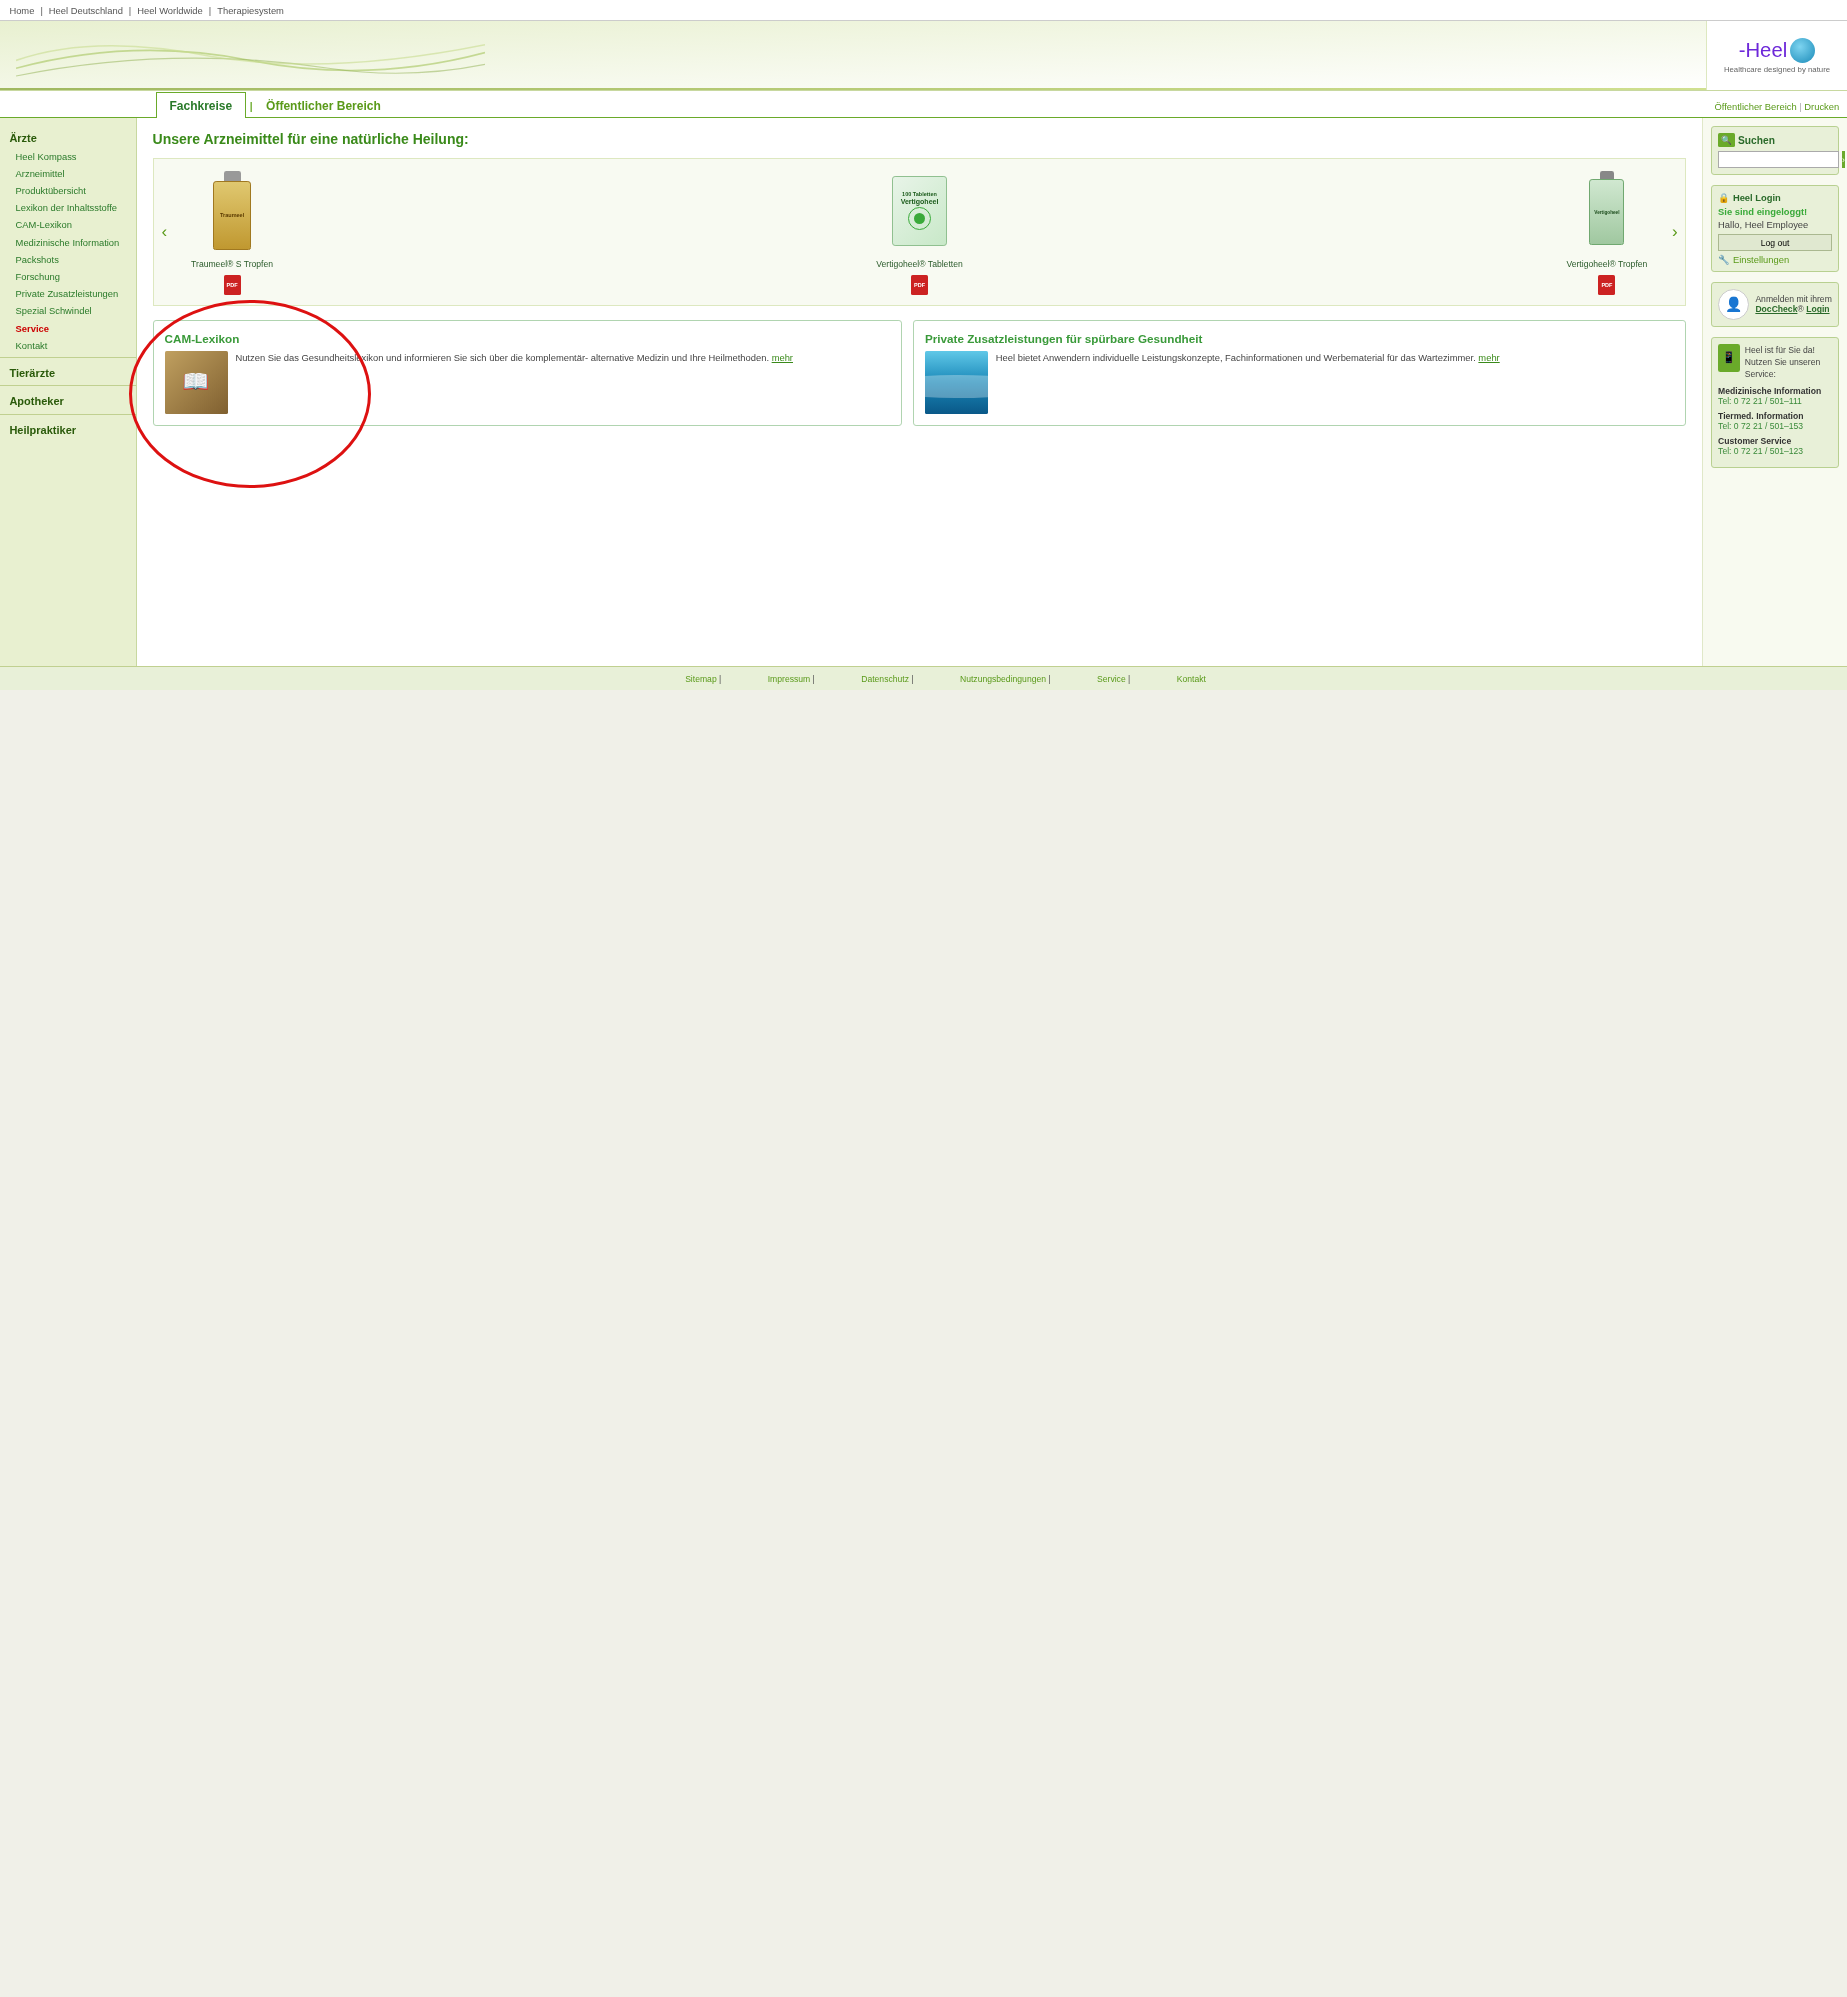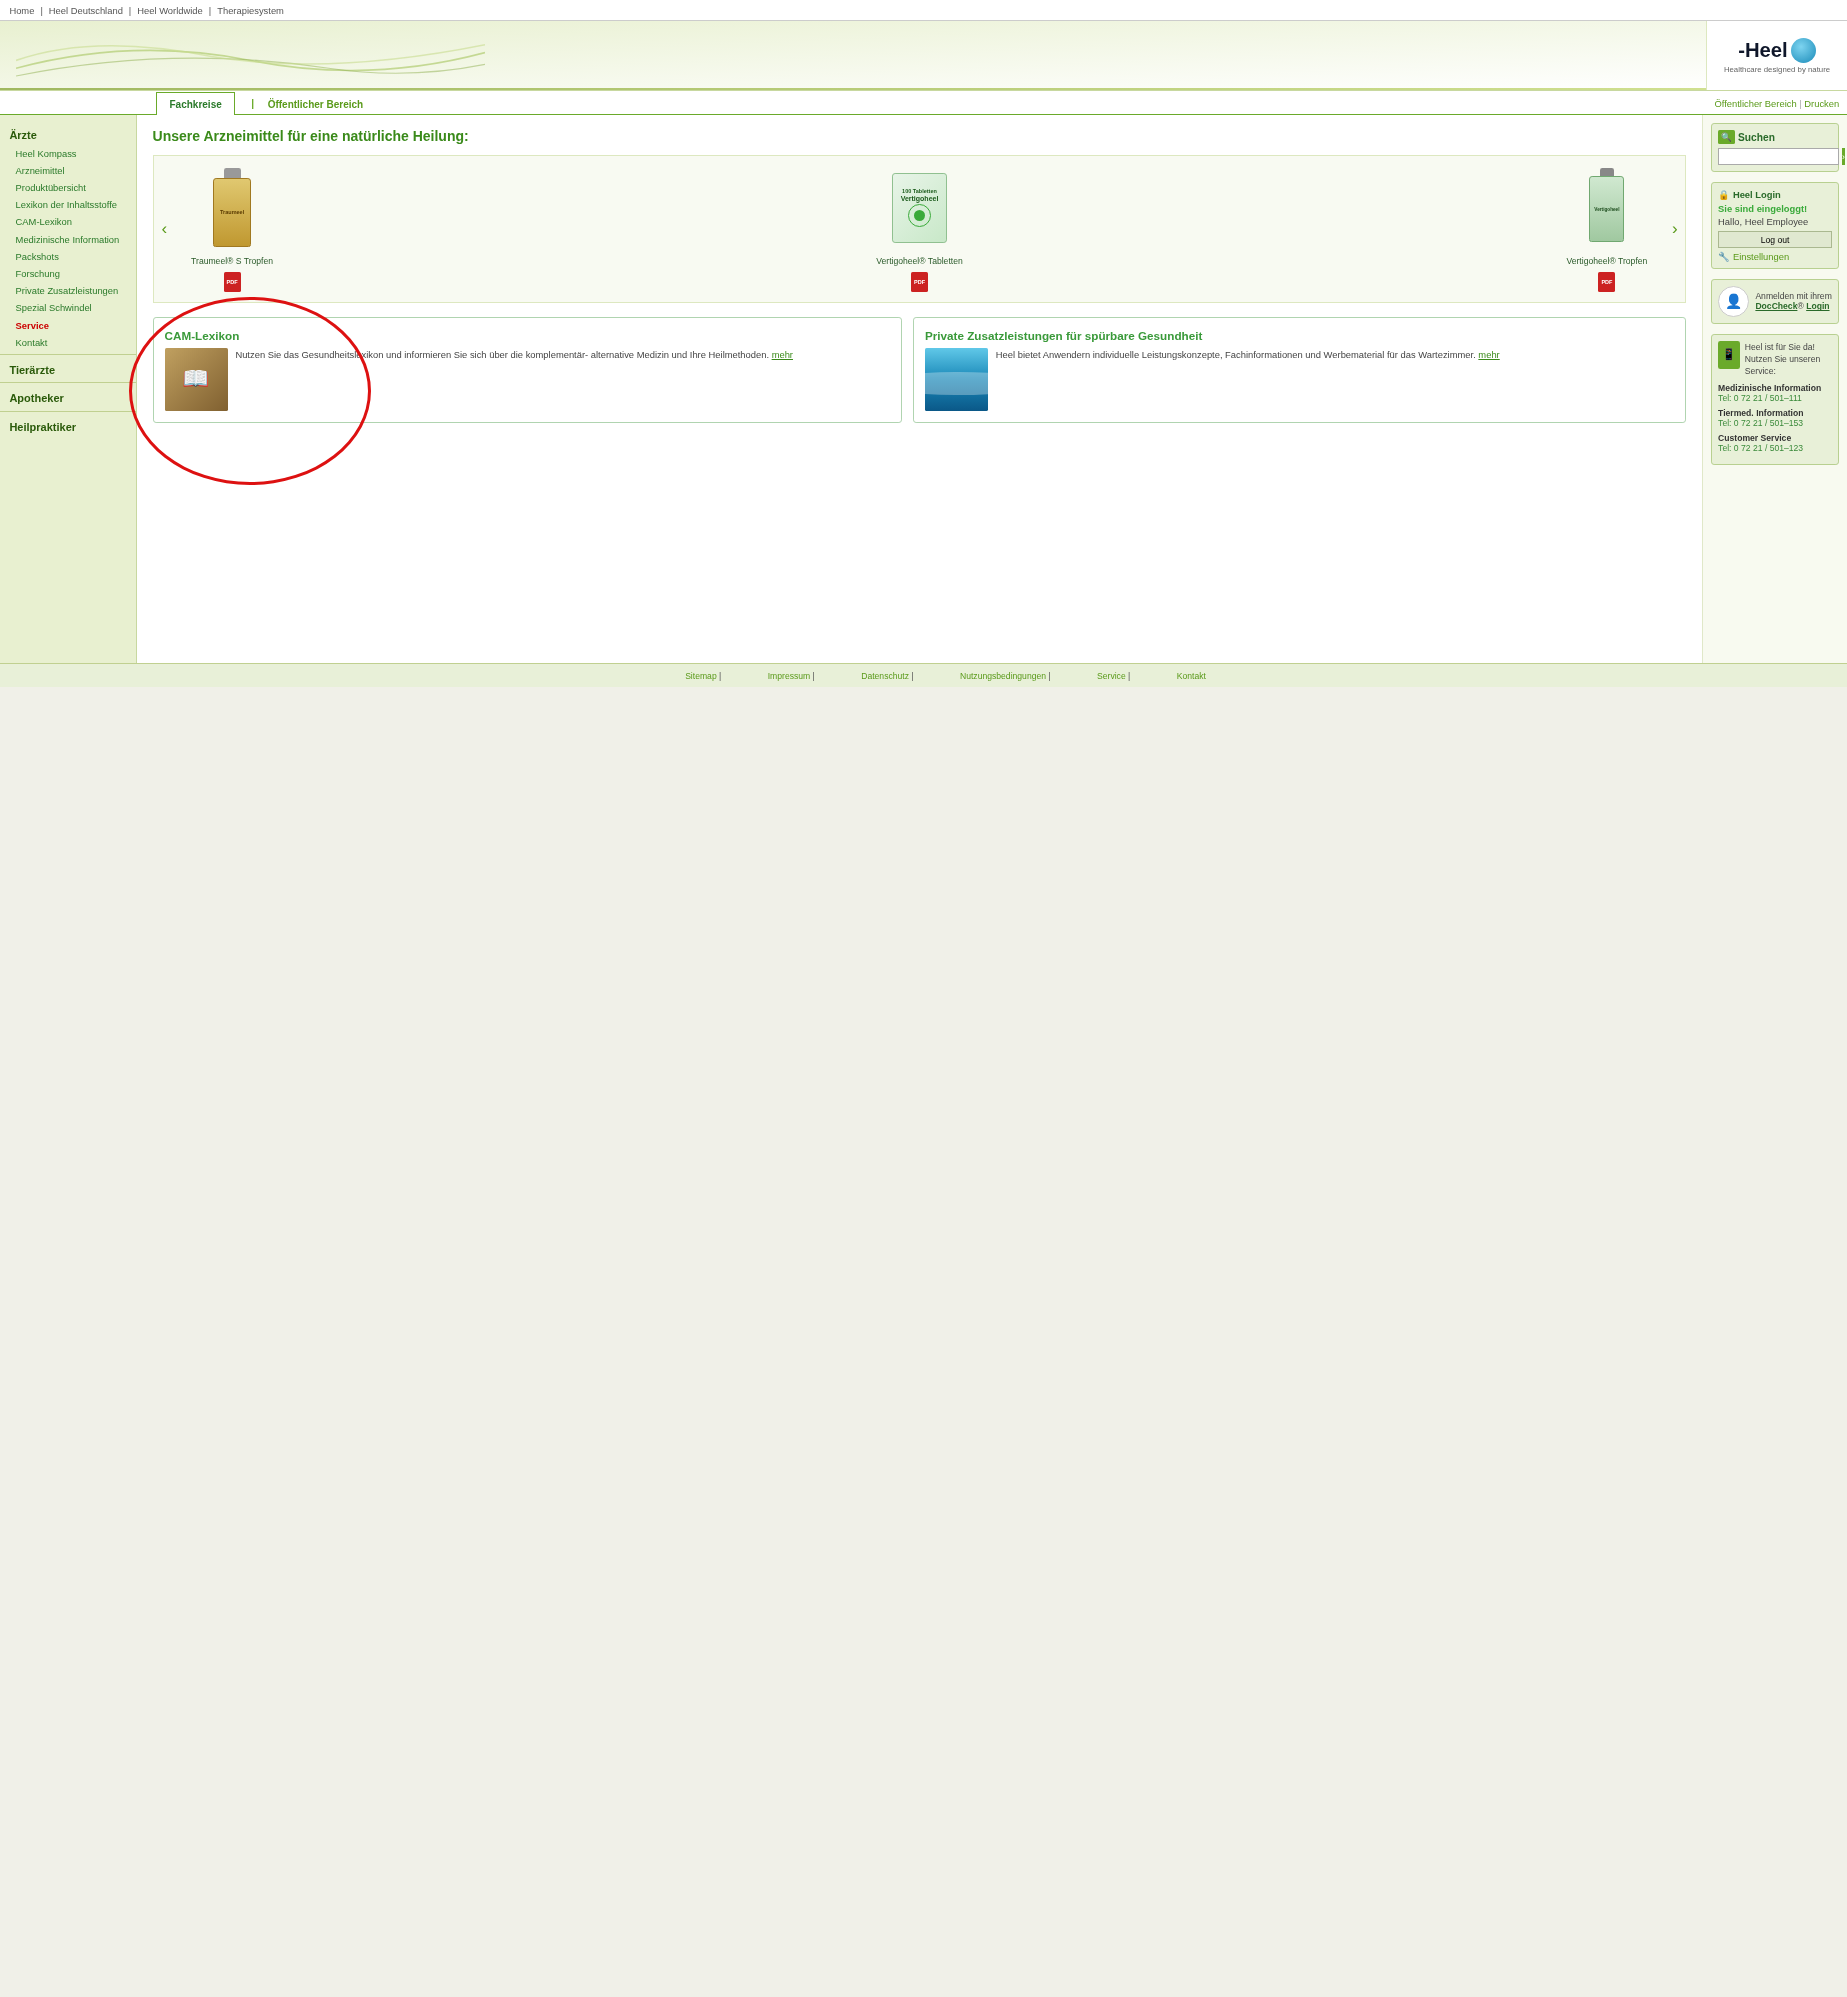--- a/index.html
+++ b/index.html
@@ -79,25 +79,25 @@
     #tab-bar {
       background: #fff;
       border-bottom: 1.6px solid #6aaa2a;
       padding: 0 0 0 156px;
       display: flex;
       align-items: flex-end;
       gap: 0;
     }
     .tab {
       padding: 5.5px 12.5px;
-      font-size: 10px;
+      font-size: 12px;
       cursor: pointer;
       border: 0.8px solid transparent;
       border-bottom: none;
-      margin-right: 16px;
+      margin-right: 4px;
       position: relative;
       top: 0.8px;
       color: #5a9a1a;
       font-weight: bold;
     }
     .tab.active {
       background: #fff;
       border-color: #6aaa2a;
       border-bottom-color: #fff;
       color: #2a7a2a;
@@ -509,21 +509,21 @@
 <div id="header">
   <div id="header-left">
     <svg id="header-curves" viewBox="0 0 600 70" fill="none" xmlns="http://www.w3.org/2000/svg">
       <path d="M0,50 Q150,10 300,40 Q450,70 600,30" stroke="#b0cc70" stroke-width="2" fill="none" opacity="0.7"></path>
       <path d="M0,60 Q200,20 400,50 Q500,65 600,45" stroke="#90b050" stroke-width="1.5" fill="none" opacity="0.5"></path>
       <path d="M0,40 Q100,5 250,35 Q400,60 600,20" stroke="#c8dc90" stroke-width="2" fill="none" opacity="0.6"></path>
     </svg>
   </div>
   <div id="header-logo">
     <div style="display:flex; align-items:center;">
-      <span style="font-size:20.3px; font-weight:bold; color:#0f172a;">
+      <span style="font-size:20.3px; font-weight:normal; color:#6d28d9;">
         <span>-</span><span>Heel</span>
       </span>
       <span class="globe-icon"></span>
     </div>
     <div class="heel-tagline">Healthcare designed by nature</div>
   </div>
 </div>
 
 <div id="tab-bar">
   <span class="tab active">Fachkreise</span>

